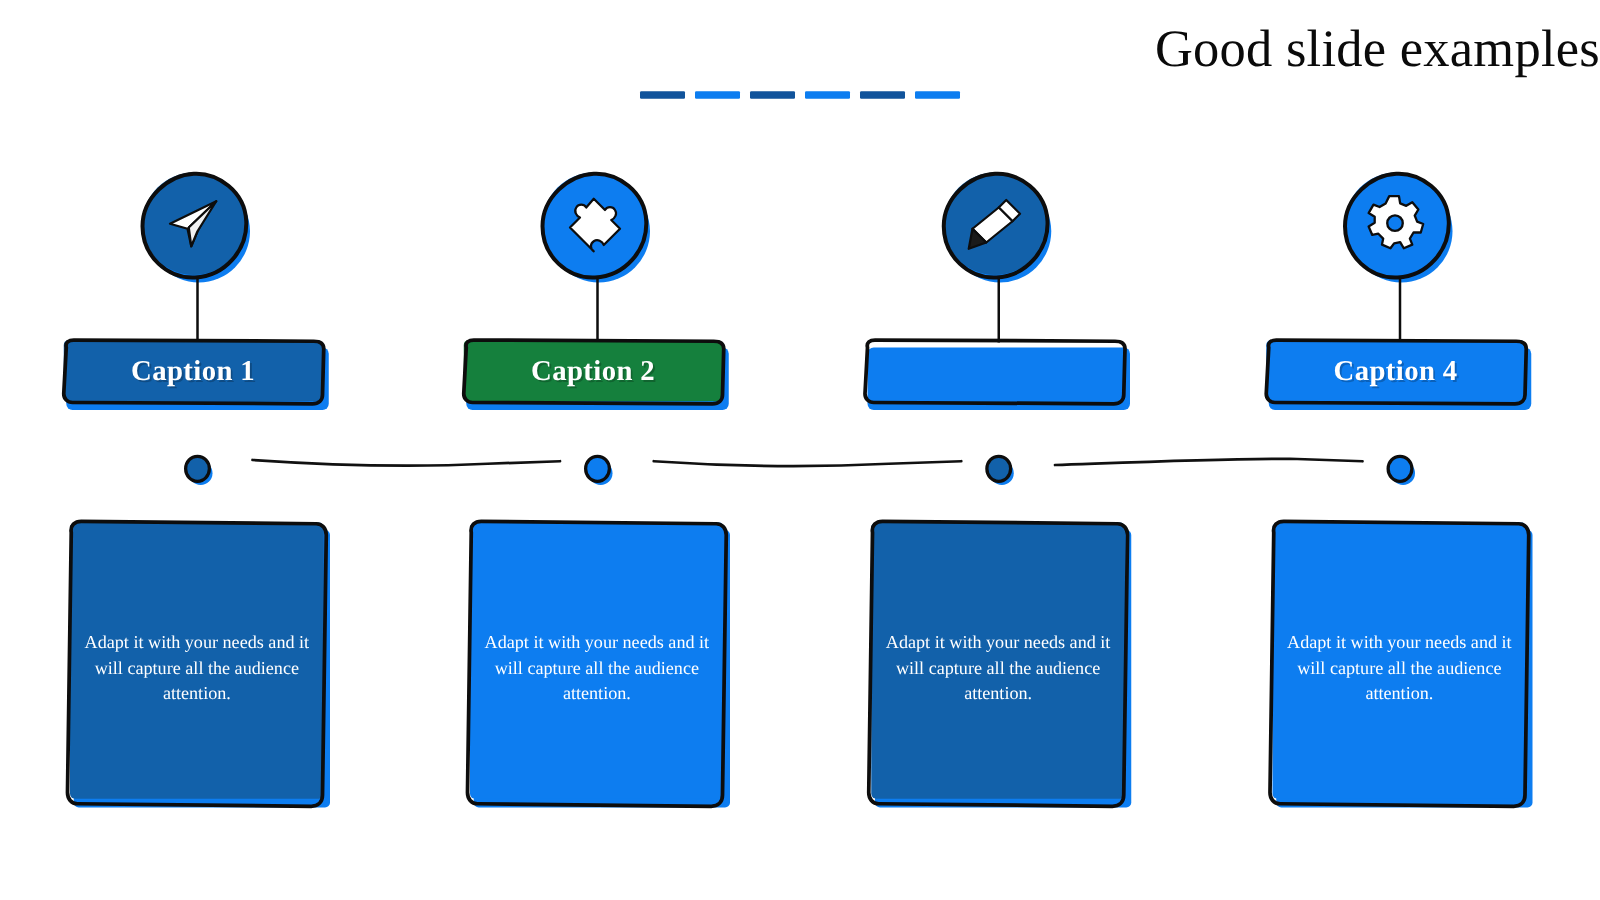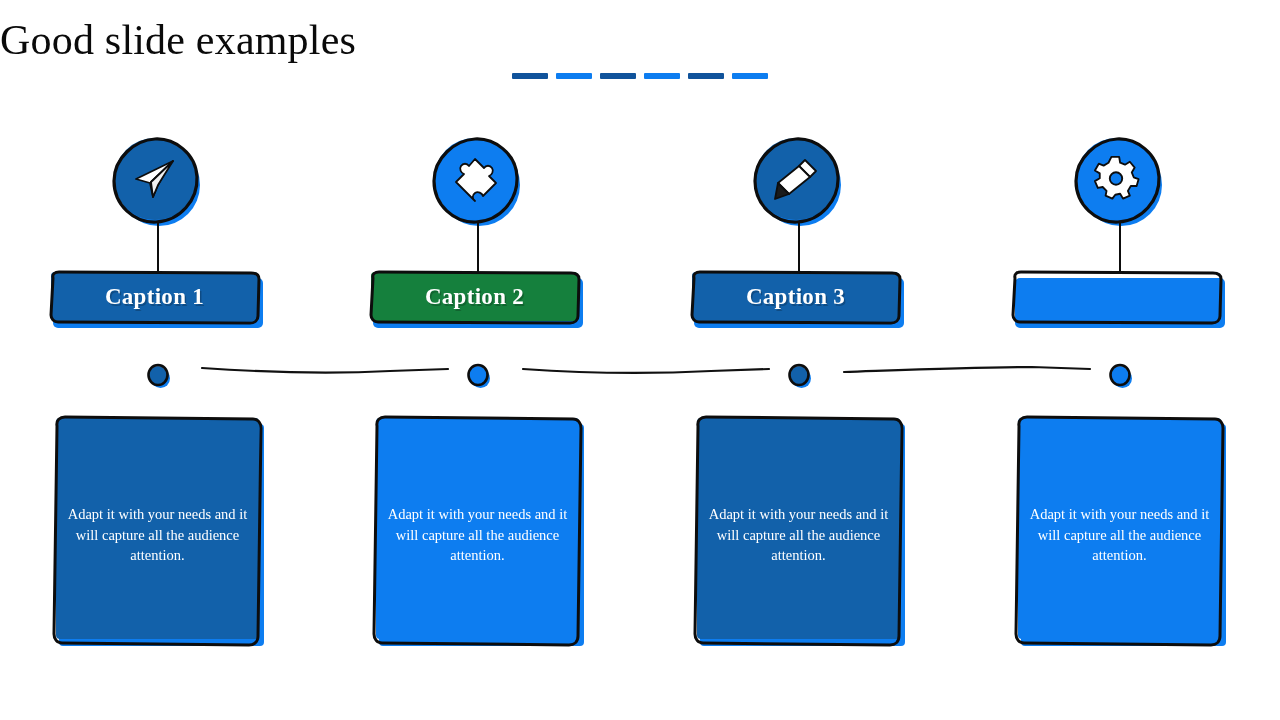--- a/index.html
+++ b/index.html
@@ -14,21 +14,21 @@
     overflow: hidden;
     font-family: "Liberation Serif", "DejaVu Serif", serif;
   }
 
   
   .title {
     position: absolute;
     top: 14px;
     left: 0;
     width: 1280px;
-    text-align: left;
+    text-align: right;
     font-family: "Liberation Serif", "DejaVu Serif", serif;
     font-size: 42px;
     font-weight: 400;
     color: #0a0a0a;
     letter-spacing: 0.2px;
     line-height: 1.25;
   }
   .title-underline {
     position: absolute;
     top: 73px;
@@ -385,23 +385,20 @@
       </div>
       <svg class="icon-outline" viewBox="0 0 96 96">
         <path d="M45,3 C64,2 86,17 87,41 C88,64 70,85 46,86 C24,87 4,69 4,45 C4,22 25,4 45,3 Z" fill="none" stroke="#0d0d0d" stroke-width="3.2" stroke-linecap="round"></path>
       </svg>
     </div>
 
     <div class="stem"></div>
 
     <div class="caption-wrap">
       <div class="caption-shadow" style="background:#0d7df0"></div>
-      <div class="caption-fill" style="background:#1261aa">
-        <span class="caption-text">Caption 3</span>
-      </div>
       <svg class="caption-outline" viewBox="0 0 226 62">
         <path d="M8,8 C7,4 10,2 14,2 L206,3 C211,3 214,5 214,9 L213,46 C213,50 210,53 205,53 L13,52 C9,52 6,49 6,45 Z" fill="none" stroke="#0d0d0d" stroke-width="3" stroke-linejoin="round"></path>
       </svg>
     </div>
 
     <div class="dot-wrap">
       <div class="dot-shadow" style="background:#0d7df0"></div>
       <div class="dot-fill" style="background:#1261aa"></div>
       <svg class="dot-outline" viewBox="0 0 34 30">
         <ellipse cx="17" cy="12" rx="9.5" ry="10" fill="none" stroke="#0d0d0d" stroke-width="2.6"></ellipse>
@@ -430,20 +427,23 @@
       </div>
       <svg class="icon-outline" viewBox="0 0 96 96">
         <path d="M45,3 C64,2 86,17 87,41 C88,64 70,85 46,86 C24,87 4,69 4,45 C4,22 25,4 45,3 Z" fill="none" stroke="#0d0d0d" stroke-width="3.2" stroke-linecap="round"></path>
       </svg>
     </div>
 
     <div class="stem"></div>
 
     <div class="caption-wrap">
       <div class="caption-shadow" style="background:#0d7df0"></div>
+      <div class="caption-fill" style="background:#0d7df0">
+        <span class="caption-text">Caption 4</span>
+      </div>
       <svg class="caption-outline" viewBox="0 0 226 62">
         <path d="M8,8 C7,4 10,2 14,2 L206,3 C211,3 214,5 214,9 L213,46 C213,50 210,53 205,53 L13,52 C9,52 6,49 6,45 Z" fill="none" stroke="#0d0d0d" stroke-width="3" stroke-linejoin="round"></path>
       </svg>
     </div>
 
     <div class="dot-wrap">
       <div class="dot-shadow" style="background:#0d7df0"></div>
       <div class="dot-fill" style="background:#0d7df0"></div>
       <svg class="dot-outline" viewBox="0 0 34 30">
         <ellipse cx="17" cy="12" rx="9.5" ry="10" fill="none" stroke="#0d0d0d" stroke-width="2.6"></ellipse>

